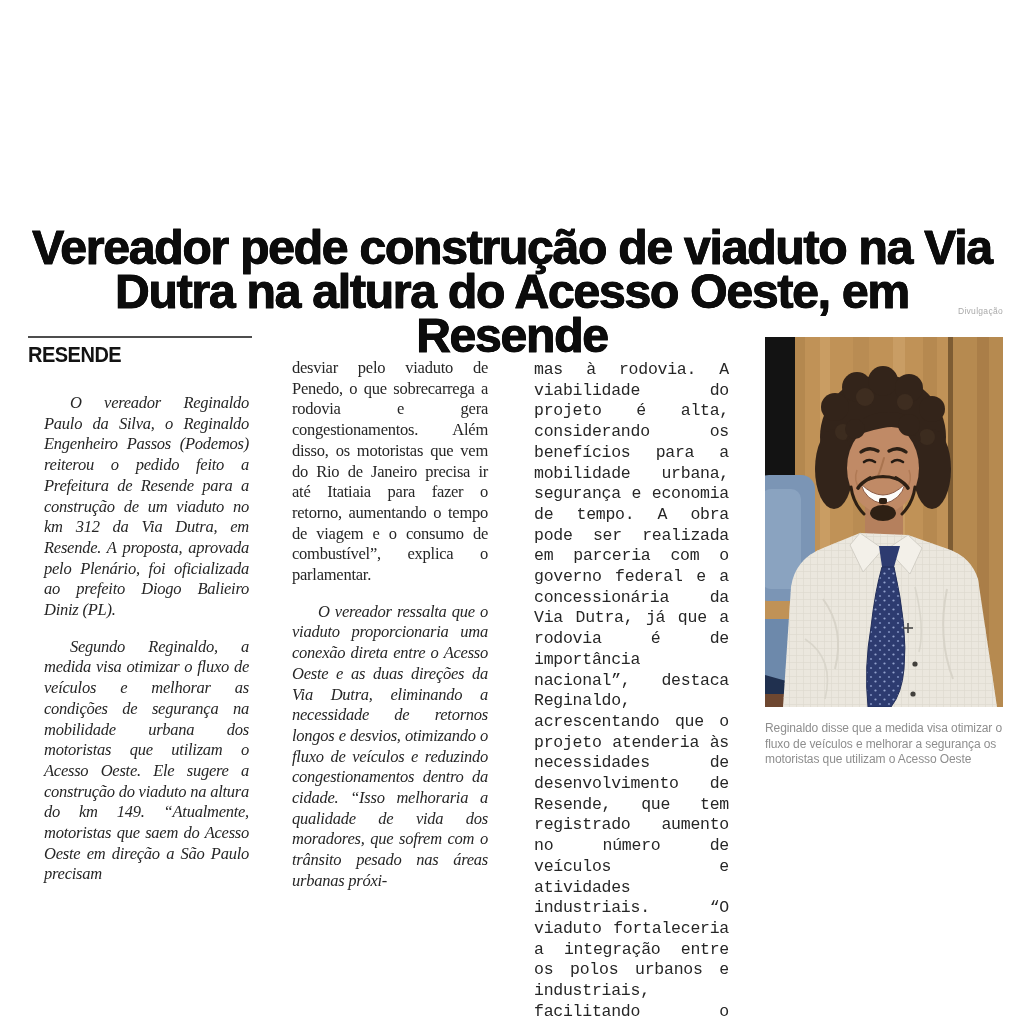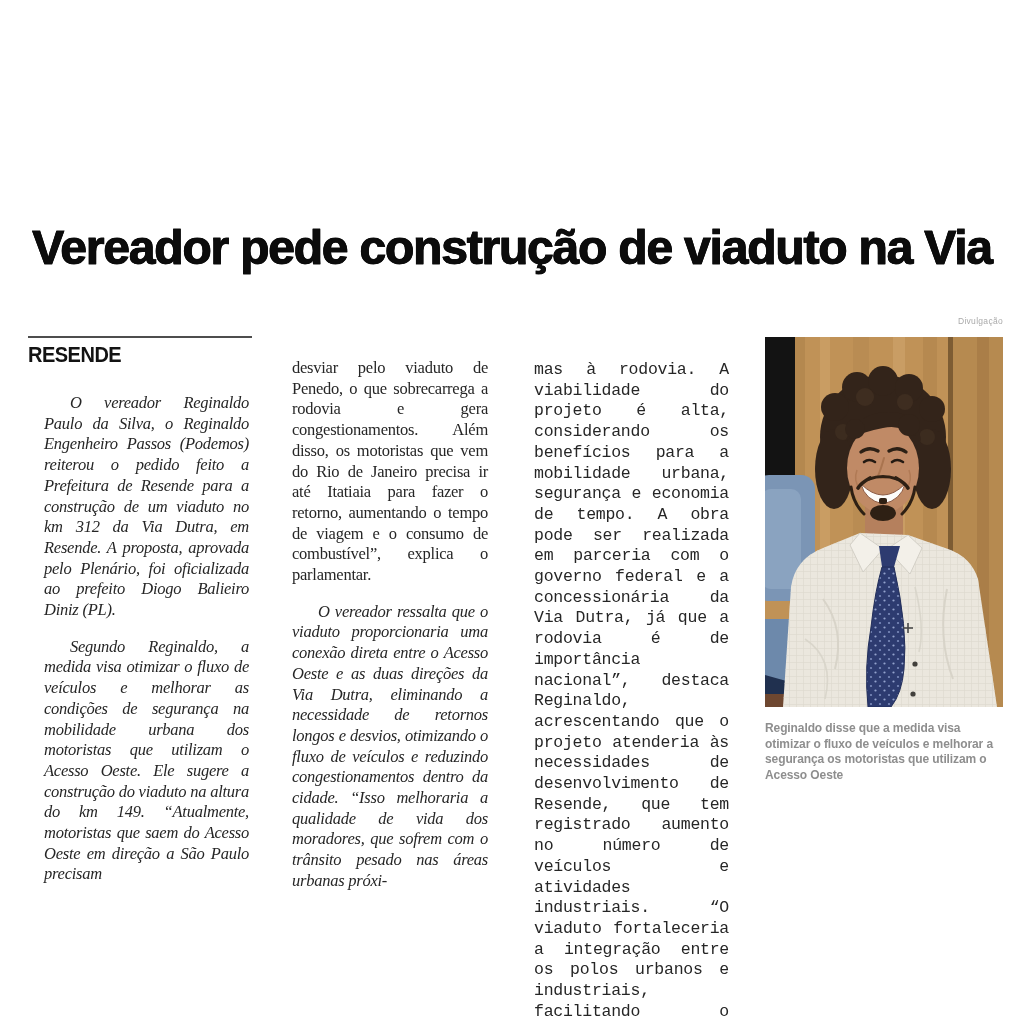--- a/index.html
+++ b/index.html
@@ -38,41 +38,41 @@
     color:#262626;
     text-align:justify;
   }
   .col p { margin:16px; }
   .col p.indent { text-indent:26px;font-style:italic; }
   .col-1 { left:28px;  width:237px; top:377px; }
   .col-2 { left:276px; width:228px; top:342px; }
   .col-3 { left:518px; width:227px; top:344px;font-family:Liberation Mono, monospace; }
 
   .photo-credit {
-    position:absolute; left:765px; top:316px; width:238px;
+    position:absolute; left:765px; top:306px; width:238px;
     text-align:right;
     font-size:8.5px; color:#aaaaaa; letter-spacing:0.3px;
   }
   .photo-wrap {
     position:absolute; left:765px; top:337px; width:238px; height:370px;
   }
   .photo-wrap svg { display:block; }
   .photo-caption {
     position:absolute; left:765px; top:721px; width:241px;
     font-size:12px; line-height:15.5px;
     color:#8e8e8e; letter-spacing:-0.1px;
     text-align:left;
-    font-weight:bold;
   }
 </style>
 </head>
 <body>
 
 <h1 class="headline">
   <span>Vereador pede construção de viaduto na Via</span><br>
+  <span>Dutra na altura do Acesso Oeste, em Resende</span>
 </h1>
 
 <div class="kicker-rule"></div>
 <div class="kicker">RESENDE</div>
 
 <div class="col col-1">
   <p class="indent">O vereador Reginaldo Paulo da Silva, o Reginaldo Engenheiro Passos (Podemos) reiterou o pedido feito a Prefeitura de Resende para a construção de um viaduto no km 312 da Via Dutra, em Resende. A proposta, aprovada pelo Plenário, foi oficializada ao prefeito Diogo Balieiro Diniz (PL).</p>
   <p class="indent">Segundo Reginaldo, a medida visa otimizar o fluxo de veículos e melhorar as condições de segurança na mobilidade urbana dos motoristas que utilizam o Acesso Oeste. Ele sugere a construção do viaduto na altura do km 149. “Atualmente, motoristas que saem do Acesso Oeste em direção a São Paulo precisam</p>
 </div>
 

